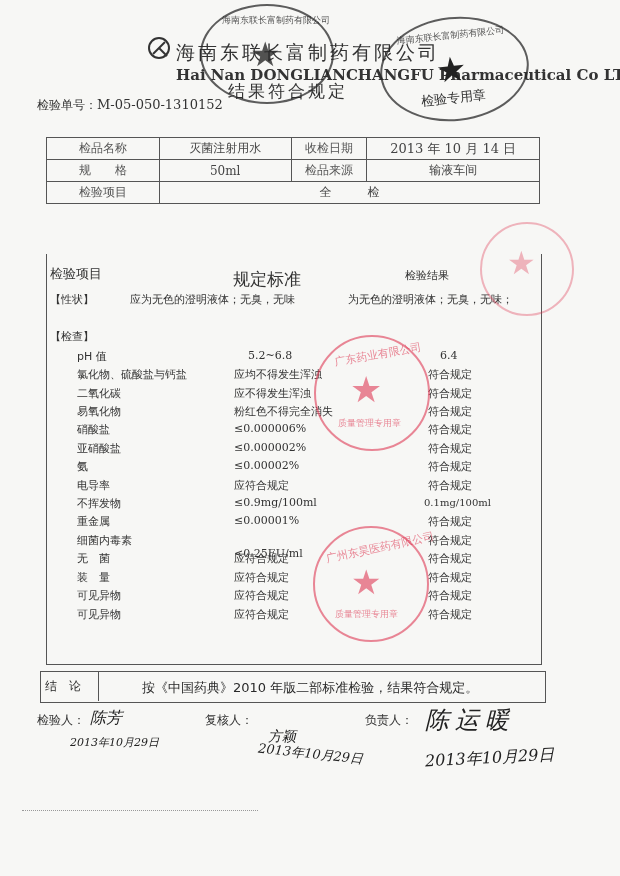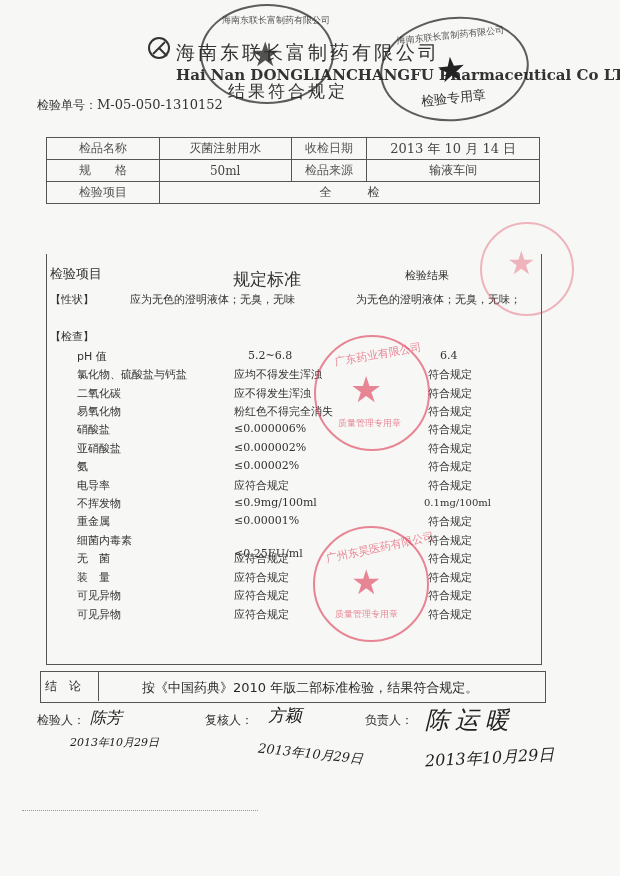--- a/index.html
+++ b/index.html
@@ -88,21 +88,21 @@
 </tbody>
   </table>
 
 <div class="abs main-box"></div>
 <div class="abs col-head" style="left:50px;top:265px;font-size:13px;">检验项目</div>
 <div class="abs col-head" style="left:233px;top:268px;font-size:17px;">规定标准</div>
 <div class="abs col-head" style="left:405px;top:268px;font-size:11px;">检验结果</div>
 
 <div class="abs row-text" style="left:50px;top:292px;">【性状】</div>
 <div class="abs row-text" style="left:130px;top:292px;">应为无色的澄明液体；无臭，无味</div>
-<div class="abs row-text" style="left:348px;top:292px;margin-left:8px;">为无色的澄明液体；无臭，无味；</div>
+<div class="abs row-text" style="left:348px;top:292px;">为无色的澄明液体；无臭，无味；</div>
 
 <div class="abs row-text" style="left:50px;top:329px;">【检查】</div>
 
 <div class="abs row-text" style="left:77px;top:349px;">pH 值</div>
 <div class="abs row-text serif" style="left:248px;top:349px;">5.2~6.8</div>
 <div class="abs row-text serif" style="left:440px;top:349px;">6.4</div>
 
 <div class="abs row-text" style="left:77px;top:367px;">氯化物、硫酸盐与钙盐</div>
 <div class="abs row-text" style="left:234px;top:367px;">应均不得发生浑浊</div>
 <div class="abs row-text" style="left:428px;top:367px;">符合规定</div>
@@ -161,21 +161,21 @@
 
 <div class="abs conclusion-box"></div>
 <div class="abs conclusion-label">结论</div>
 <div class="abs conclusion-text">按《中国药典》2010 年版二部标准检验，结果符合规定。</div>
 
 <div class="abs sig-label" style="left:37px;top:712px;">检验人：</div>
 <div class="abs hand" style="left:90px;top:708px;font-size:16px;">陈芳</div>
 <div class="abs hand" style="left:70px;top:735px;font-size:11px;">2013年10月29日</div>
 
 <div class="abs sig-label" style="left:205px;top:712px;">复核人：</div>
-<div class="abs hand" style="left:268px;top:704px;font-size:17px;">方颖</div>
+<div class="abs hand" style="left:268px;top:728px;font-size:14px;">方颖</div>
 <div class="abs hand" style="left:258px;top:745px;font-size:13px;transform:rotate(6deg);">2013年10月29日</div>
 
 <div class="abs sig-label" style="left:365px;top:712px;">负责人：</div>
 <div class="abs hand" style="left:425px;top:704px;font-size:24px;letter-spacing:6px;">陈运暖</div>
 <div class="abs hand" style="left:425px;top:748px;font-size:16px;transform:rotate(-3deg);">2013年10月29日</div>
 
 <div class="abs dotted-line"></div>
 
 <div class="abs stamp stamp-black" style="left:200px;top:4px;width:130px;height:96px;">
   <div class="stamp-text" style="left:20px;top:8px;font-size:9px;">海南东联长富制药有限公司</div>

